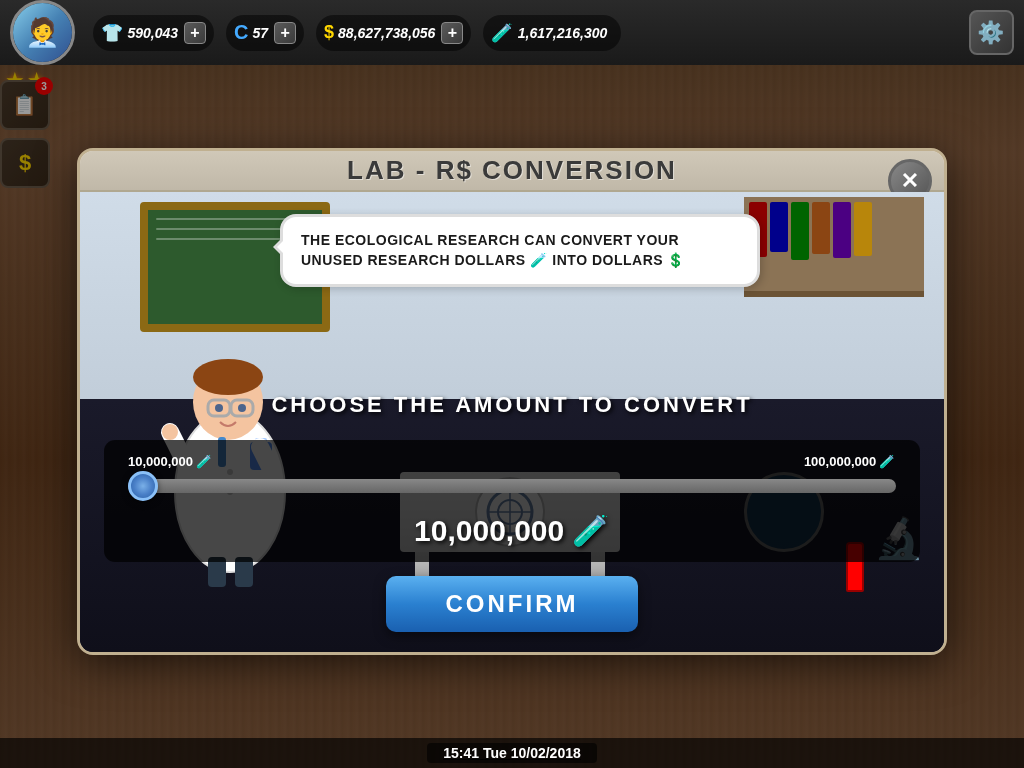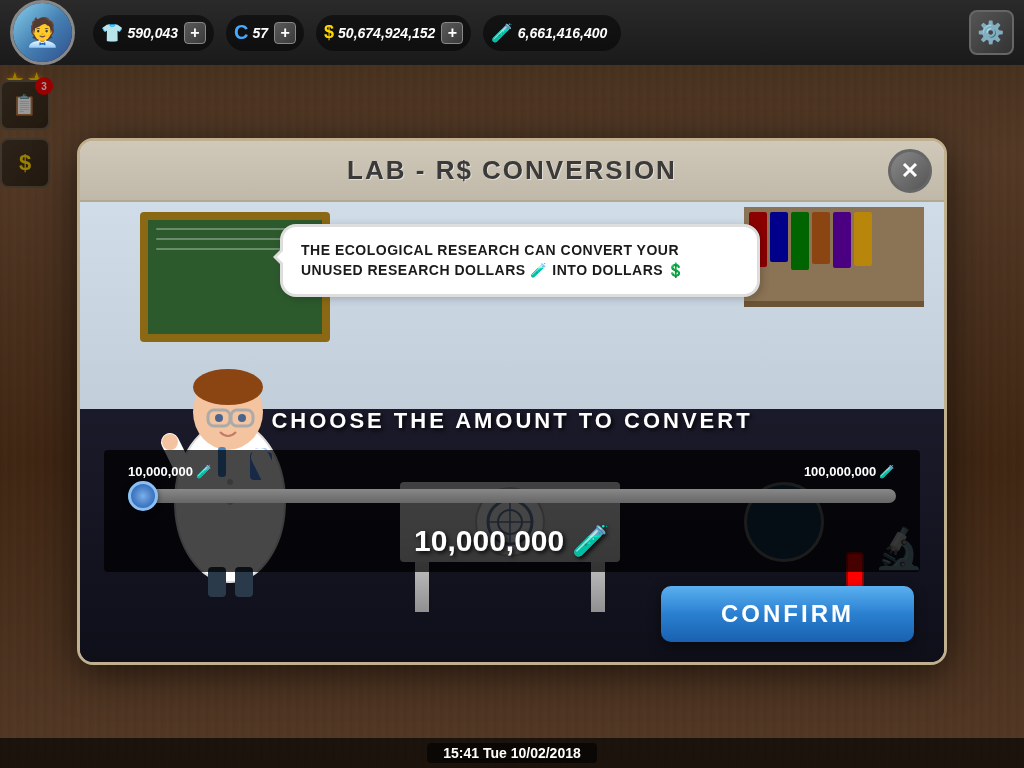--- a/index.html
+++ b/index.html
@@ -211,21 +211,21 @@
       background: linear-gradient(180deg, #e8e0d5 0%, #d8d0c5 100%);
       border-radius: 16px;
       border: 3px solid #c0b090;
       overflow: hidden;
       position: relative;
       box-shadow: 0 8px 40px rgba(0,0,0,0.6);
     }
 
     .modal-header {
       background: linear-gradient(180deg, #d0c8b8 0%, #c0b8a8 100%);
-      padding: 14px 20px;
+      padding: 4px 20px;
       text-align: center;
       border-bottom: 2px solid #b0a890;
     }
 
     .modal-title {
       font-size: 26px;
       font-weight: 900;
       color: #3a3a3a;
       letter-spacing: 2px;
       text-shadow: 1px 1px 0 rgba(255,255,255,0.5);
@@ -405,27 +405,27 @@
   </div>
 
   <div class="resource-group">
     <span class="resource-icon" style="color:#4af; font-weight:900; font-size:20px;">C</span>
     <span class="resource-value">57</span>
     <div class="plus-btn">+</div>
   </div>
 
   <div class="resource-group">
     <span class="resource-icon" style="color:#FFD700; font-weight:900;">$</span>
-    <span class="resource-value">50,674,924,152</span>
+    <span class="resource-value">88,627,738,056</span>
     <div class="plus-btn">+</div>
   </div>
 
   <div class="resource-group">
     <span class="resource-icon">🧪</span>
-    <span class="resource-value">6,661,416,400</span>
+    <span class="resource-value">1,617,216,300</span>
   </div>
 
   <div class="gear-btn">
     <span>⚙️</span>
   </div>
 </div>
 
 <div class="stars-row">
   <span class="star">★</span>
   <span class="star">★</span>
@@ -536,36 +536,36 @@
       </div>
 
       <div class="speech-bubble">
         <div class="speech-text">THE ECOLOGICAL RESEARCH CAN CONVERT YOUR UNUSED RESEARCH DOLLARS 🧪 INTO DOLLARS 💲</div>
       </div>
 
       <div style="position:absolute; top:0; left:0; right:0; bottom:0; z-index:4; pointer-events:none; display:flex; flex-direction:column; justify-content:flex-end; padding-bottom:20px;">
 
         <div style="text-align:center; font-size:22px; font-weight:900; color:white; letter-spacing:3px; text-shadow:2px 2px 4px rgba(0,0,0,0.9); margin-bottom:16px; pointer-events:none;">CHOOSE THE AMOUNT TO CONVERT</div>
 
-        <div style="background:rgba(0,0,0,0.72); border-radius:4px; padding:14px 24px; margin:0 24px 14px 24px; pointer-events:all;">
+        <div style="background:rgba(0,0,0,0.72); border-radius:11px; padding:14px 24px; margin:6px 24px 14px 24px; pointer-events:all;">
           <div style="display:flex; justify-content:space-between; margin-bottom:10px;">
             <span style="color:white; font-size:13px; font-weight:bold;">
               <span>10,000,000</span> 🧪
             </span>
             <span style="color:white; font-size:13px; font-weight:bold;">
               <span>100,000,000</span> 🧪
             </span>
           </div>
           <input type="range" min="10000000" max="100000000" value="10000000" style="width: 100%; appearance: none; height: 14px; border-radius: 7px; background: linear-gradient(rgb(136, 136, 136), rgb(102, 102, 102)); outline: none; pointer-events: all;" id="amount-slider">
           <div style="text-align:center; margin-top:16px; font-size:30px; font-weight:900; color:white; text-shadow:2px 2px 4px rgba(0,0,0,0.9);" id="slider-value-display">
             <span>10,000,000</span> 🧪
           </div>
         </div>
 
-        <div style="display:flex; justify-content:flex-end; padding-right:30px; pointer-events:all;">
+        <div style="display:flex; justify-content:center; pointer-events:all;">
           <button style="padding:14px 60px; background:linear-gradient(180deg,#5ab0f0 0%,#2a80d0 50%,#1a60b0 100%); border:none; border-radius:10px; color:white; font-size:24px; font-weight:900; letter-spacing:3px; cursor:pointer; box-shadow:0 4px 12px rgba(0,0,0,0.5); pointer-events:all; text-transform:uppercase;">CONFIRM</button>
         </div>
 
       </div>
 
     </div>
   </div>
 </div>
 
 <div class="bottom-bar">

